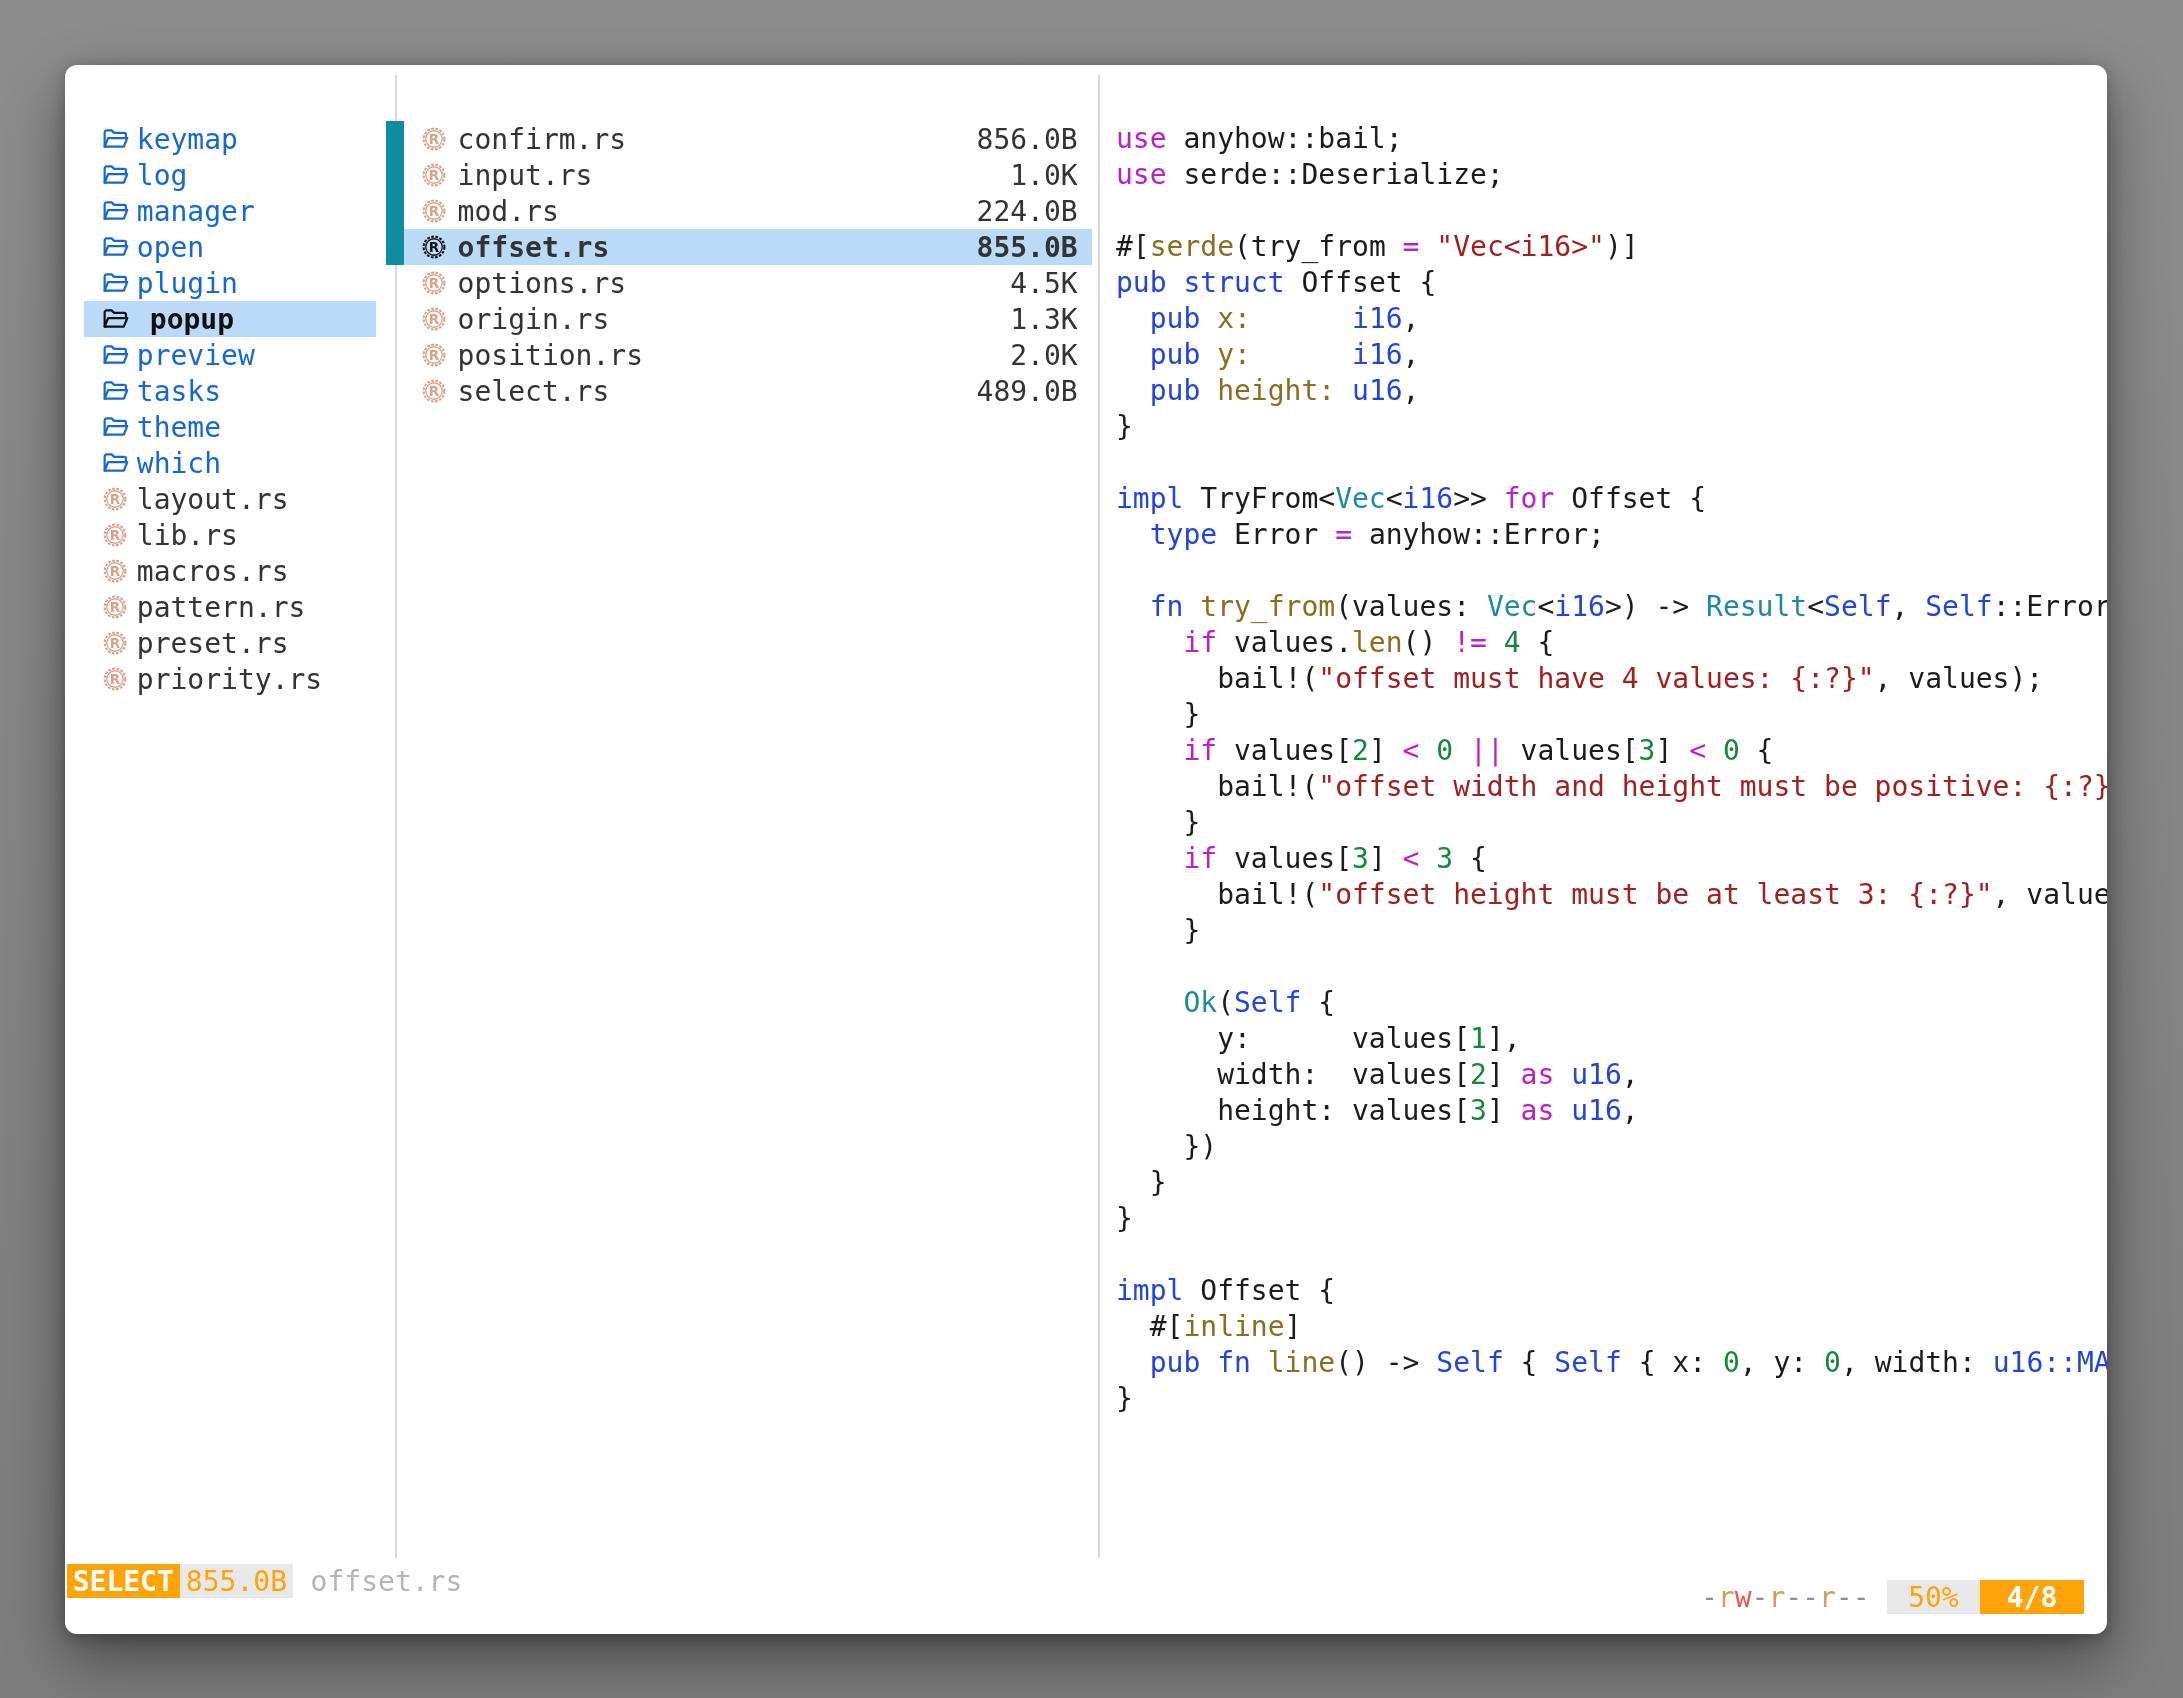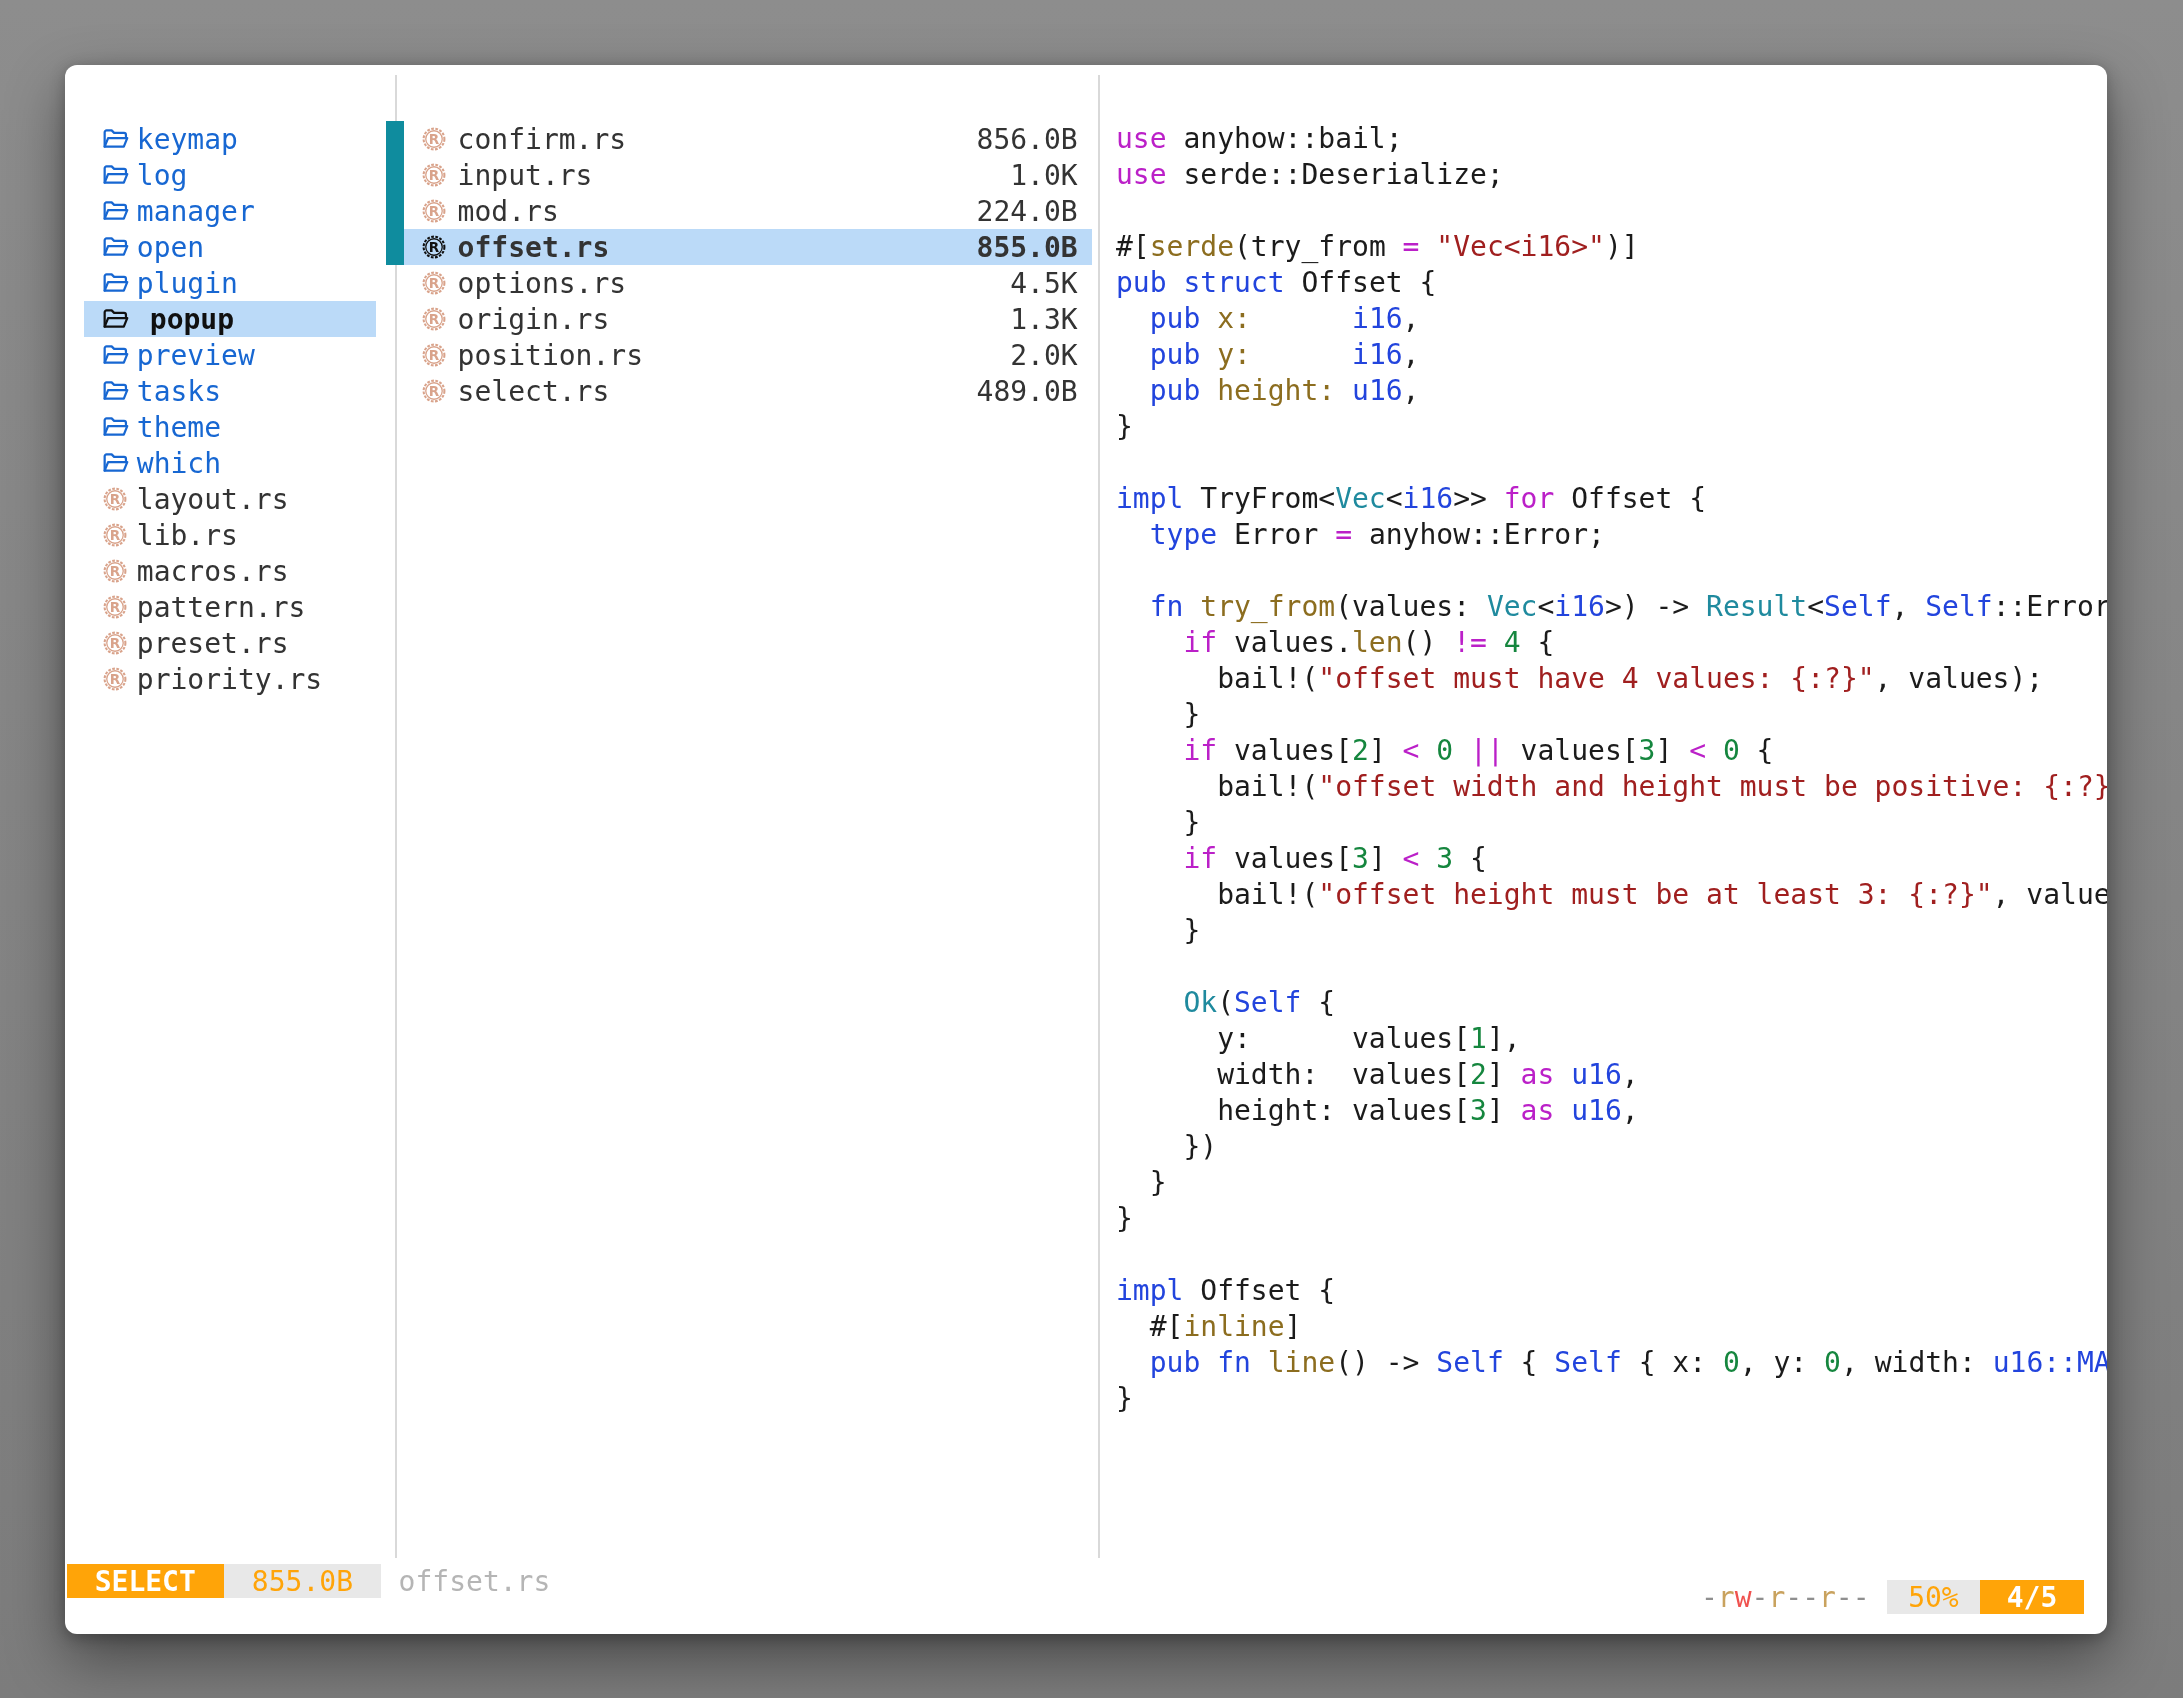--- a/index.html
+++ b/index.html
@@ -52,21 +52,21 @@
   .c-mag{color:var(--code-mag);}
   .c-typ{color:var(--code-typ);}
   .c-num{color:var(--code-num);}
   .c-olv{color:var(--code-olv);}
   .c-str{color:var(--code-str);}
 
   
   .statusbar{position:absolute;left:0;right:0;top:1499px;height:34px;font-size:28px;}
   .sb-left{position:absolute;left:1.7px;top:0;display:flex;align-items:center;}
   .sb-right{position:absolute;right:22.7px;top:16px;display:flex;align-items:center;}
-  .badge{height:34px;line-height:35px;padding:0 28px;display:inline-block;}
+  .badge{height:34px;line-height:35px;padding:0 6px;display:inline-block;}
   .badge.mode{background:var(--orange);color:#fff;font-weight:bold;}
   .badge.fsize{background:var(--badge-gray);color:var(--orange);}
   .sb-fname{color:var(--status-file);margin-left:17.6px;}
   .perms{margin-right:17.6px;letter-spacing:0;}
   .perms .dim{color:var(--perm-dim);}
   .perms .tan{color:var(--perm-tan);}
   .perms .red{color:var(--perm-red);}
   .badge.pct{background:var(--badge-gray);color:var(--orange);padding:0 21px;}
   .badge.pos{background:var(--orange);color:#fff;font-weight:bold;padding:0 27px;}
 </style>
@@ -252,17 +252,17 @@
 
   <div class="statusbar">
     <div class="sb-left">
       <span class="badge mode">SELECT</span>
       <span class="badge fsize">855.0B</span>
       <span class="sb-fname">offset.rs</span>
     </div>
     <div class="sb-right">
       <span class="perms" id="perms"><span class="dim">-</span><span class="tan">r</span><span class="red">w</span><span class="dim">-</span><span class="tan">r</span><span class="dim">-</span><span class="dim">-</span><span class="tan">r</span><span class="dim">-</span><span class="dim">-</span></span>
       <span class="badge pct">50%</span>
-      <span class="badge pos">4/5</span>
+      <span class="badge pos">4/8</span>
     </div>
   </div>
 </div>
 
 
 </body></html>

